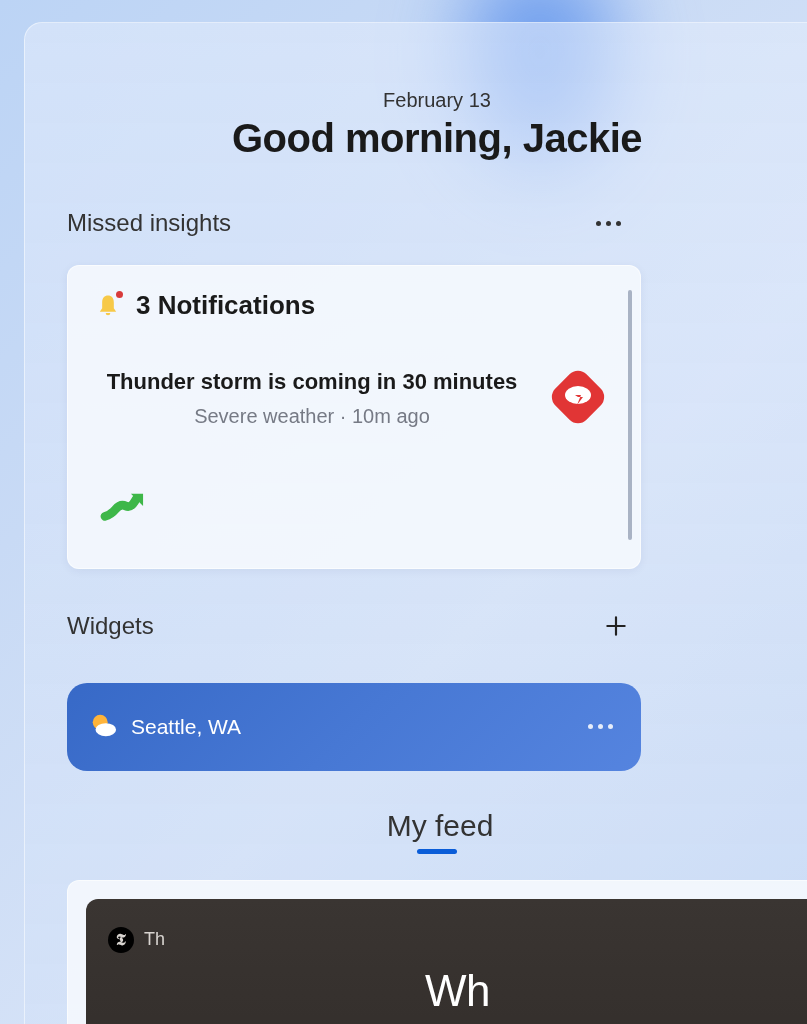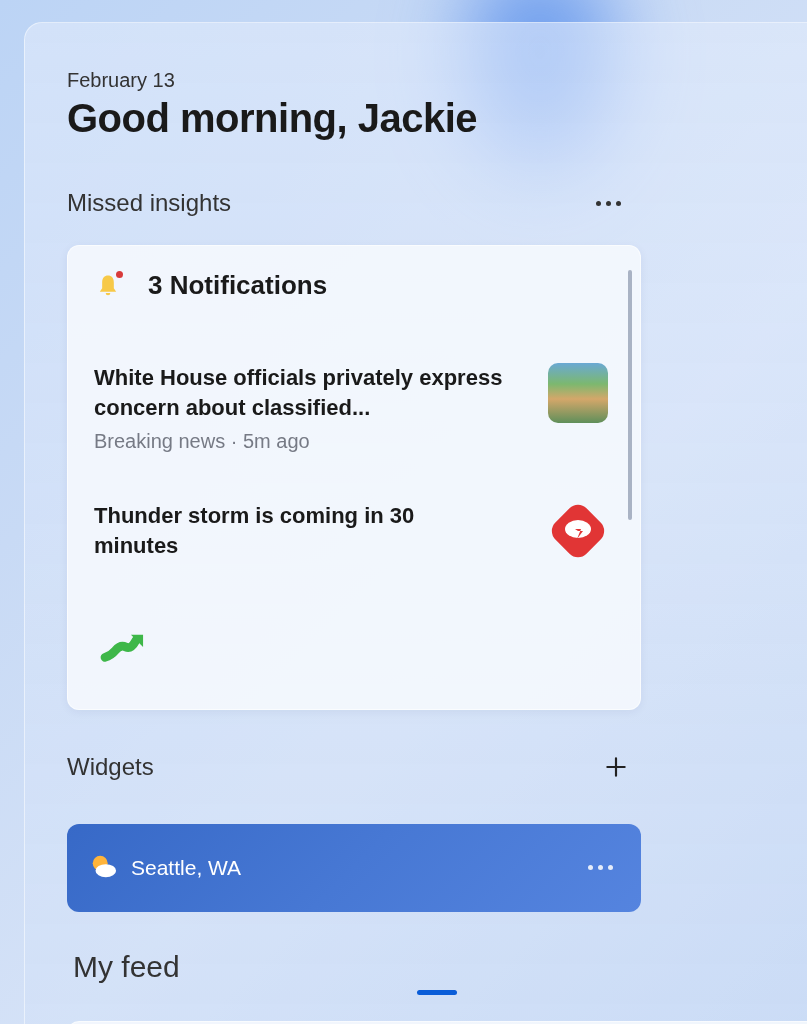--- a/index.html
+++ b/index.html
@@ -25,21 +25,22 @@
     .panel {
       position: absolute;
       top: 22px;
       left: 24px;
       right: 0;
       bottom: 0;
       background: linear-gradient(180deg, rgba(225,235,252,0.6) 0%, rgba(210,225,248,0.5) 100%);
       border-radius: 18px 0 0 0;
       border-top: 1px solid rgba(255,255,255,0.5);
       border-left: 1px solid rgba(255,255,255,0.5);
-      padding: 46px 0 0 42px;
+      padding: 66px 0 0 42px;
+      text-align: center;
     }
     .header-date {
       font-size: 20px;
       color: #333;
       margin-bottom: 4px;
     }
     .header-greeting {
       font-size: 40px;
       font-weight: 700;
       color: #1a1a1a;
@@ -91,22 +92,22 @@
       top: 24px;
       right: 8px;
       width: 4px;
       height: 250px;
       background: #a9b3c4;
       border-radius: 3px;
     }
     .notif-header {
       display: flex;
       align-items: center;
-      gap: 26px;
-      margin-bottom: 44px;
+      gap: 14px;
+      margin-bottom: 28px;
     }
     .bell-icon-wrap { position: relative; width: 28px; height: 28px; }
     .bell-dot {
       position: absolute;
       top: -1px; right: -1px;
       width: 7px; height: 7px;
       background: #d83b3b;
       border-radius: 50%;
     }
     .notif-title {
@@ -163,21 +164,21 @@
       display: flex;
       align-items: center;
       justify-content: center;
       cursor: pointer;
       color: #333;
       font-size: 30px;
       font-weight: 300;
     }
     .weather-card {
       background: linear-gradient(135deg, #3769c7 0%, #4778d4 50%, #5584df 100%);
-      border-radius: 12px;
+      border-radius: 20px;
       padding: 20px 22px;
       color: #fff;
       display: flex;
       justify-content: space-between;
       align-items: center;
       height: 88px;
     }
     .weather-left {
       display: flex;
       align-items: center;
@@ -299,31 +300,25 @@
           <div class="bell-icon-wrap">
             <svg viewBox="0 0 24 24" width="28" height="28">
               <path d="M12 3 C9 3 7 5 7 9 L7 14 L5 17 L19 17 L17 14 L17 9 C17 5 15 3 12 3 Z" fill="#f7c948"></path>
               <path d="M10 18 A2 2 0 0 0 14 18 Z" fill="#f7c948"></path>
             </svg>
             <div class="bell-dot"></div>
           </div>
           <div class="notif-title">3 Notifications</div>
         </div>
 
-        <div class="notif-item">
-          <div class="notif-text">
-            <div class="notif-headline">White House officials privately express concern about classified...</div>
-            <div class="notif-meta"><span>Breaking news</span> · <span>5m ago</span></div>
-          </div>
-          <div class="notif-thumb thumb-photo"></div>
-        </div>
 
         <div class="notif-item">
           <div class="notif-text">
             <div class="notif-headline">Thunder storm is coming in 30 minutes</div>
+            <div class="notif-meta"><span>Severe weather</span> · <span>10m ago</span></div>
           </div>
           <div class="notif-thumb thumb-weather">
             <svg viewBox="0 0 60 60" width="60" height="60">
               <rect x="8" y="8" width="44" height="44" rx="12" transform="rotate(45 30 30)" fill="#e13535"></rect>
               <ellipse cx="30" cy="28" rx="13" ry="9" fill="#fff"></ellipse>
               <path d="M27 28 L33 28 L29 38 L35 30 L30 30 Z" fill="#e13535"></path>
             </svg>
           </div>
         </div>
 

